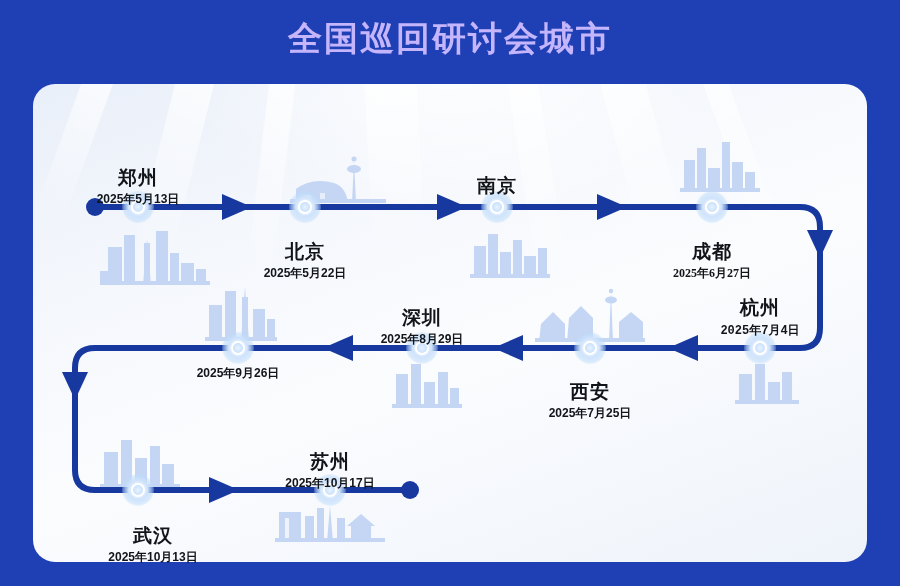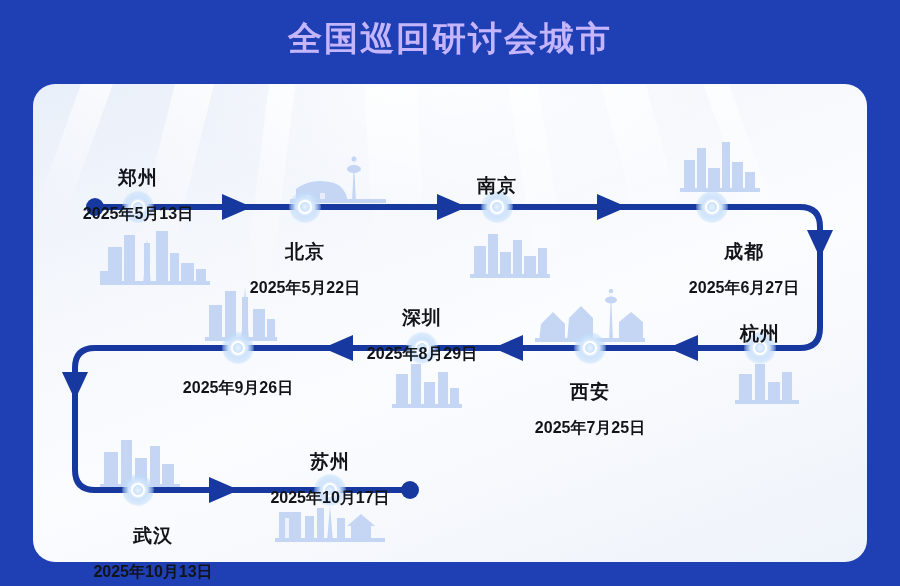--- a/index.html
+++ b/index.html
@@ -42,21 +42,21 @@
   .skyline svg{display:block;}
 
   .city-label{
     position:absolute;
     text-align:center;
     color:#111418;
     line-height:1.25;
     white-space:nowrap;
   }
   .city-name{font-size:19px;font-weight:bold;letter-spacing:1px;margin-top:16px;}
-  .city-date{font-size:16px;font-weight:bold;letter-spacing:0px;margin-top:14px;}
+  .city-date{font-size:12px;font-weight:bold;letter-spacing:0px;margin-top:2px;}
 
   .node{
     position:absolute;width:32px;height:32px;border-radius:50%;
     background:radial-gradient(circle at 50% 50%,
       #ffffff 0%, #eaf3ff 26%, #cfe3fb 42%, rgba(190,220,250,.55) 62%, rgba(200,226,252,0) 78%);
   }
   .node::after{
     content:"";position:absolute;left:9px;top:9px;width:14px;height:14px;border-radius:50%;
     border:2.5px solid #ffffff;
     background:radial-gradient(circle at 50% 50%,#e8f3ff 0%,#bcd9fa 100%);
@@ -266,27 +266,28 @@
 
 <div class="city-label" style="left:225px;top:224px;width:160px;">
   <div class="city-name">北京</div>
   <div class="city-date">2025年5月22日</div>
 </div>
 
 <div class="city-label" style="left:417px;top:158px;width:160px;">
   <div class="city-name">南京</div>
 </div>
 
-<div class="city-label" style="left:664px;top:224px;width:160px;">
+<div class="city-label" style="left:632px;top:224px;width:160px;font-family:Liberation Serif, serif;">
   <div class="city-name">成都</div>
   <div class="city-date">2025年6月27日</div>
 </div>
 
-<div class="city-label" style="left:680px;top:306px;width:160px;">
+<div class="city-label" style="left:680px;top:282px;width:160px;font-family:Liberation Mono, monospace;">
   <div class="city-name">杭州</div>
+  <div class="city-date">2025年7月4日</div>
 </div>
 
 <div class="city-label" style="left:510px;top:364px;width:160px;">
   <div class="city-name">西安</div>
   <div class="city-date">2025年7月25日</div>
 </div>
 
 <div class="city-label" style="left:342px;top:290px;width:160px;">
   <div class="city-name">深圳</div>
   <div class="city-date">2025年8月29日</div>

